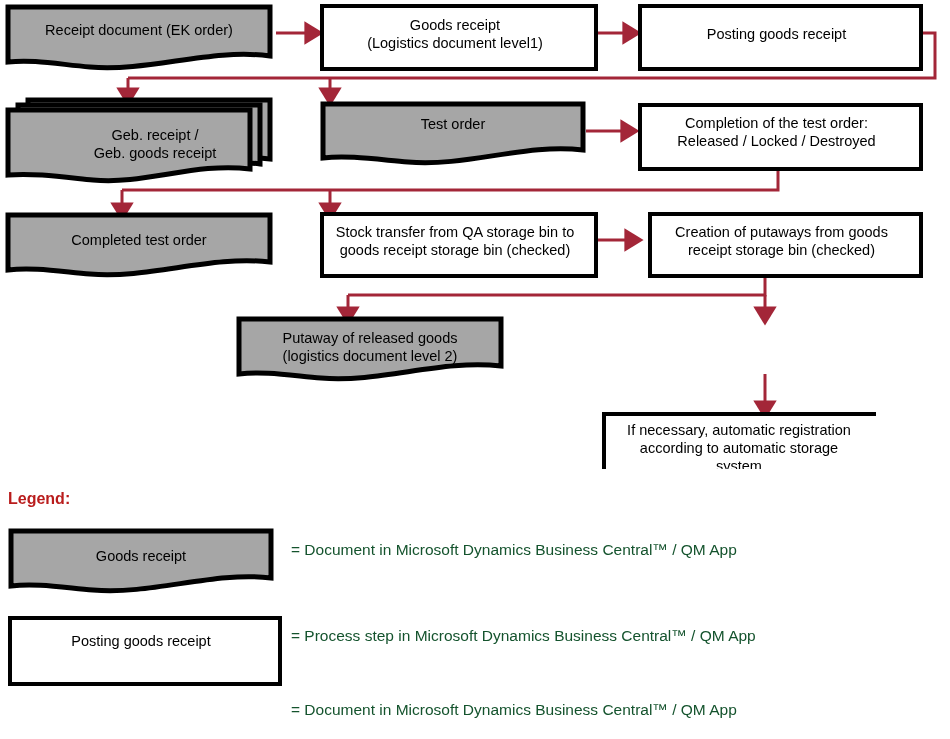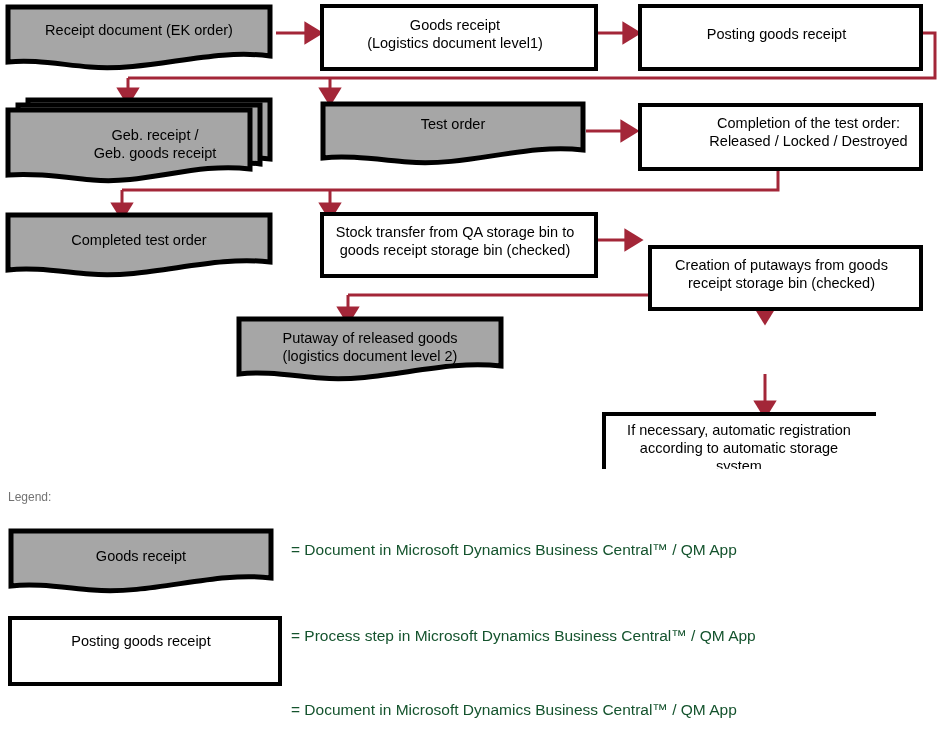--- a/index.html
+++ b/index.html
@@ -69,23 +69,23 @@
   
   .stack .layer {
     position: absolute;
     width: 248px;
     height: 78px;
   }
 
   
   .legend-title {
     position: absolute;
-    font-size: 12px;
-    font-weight: normal;
-    color: #737373;
+    font-size: 16px;
+    font-weight: bold;
+    color: #b91c1c;
   }
   .legend-text {
     position: absolute;
     font-size: 15.5px;
     line-height: 20px;
     color: #14532d;
     white-space: pre;
   }
 </style>
 </head>
@@ -169,40 +169,40 @@
     <div class="shape">
       <svg viewBox="0 0 266 65" preserveAspectRatio="none">
         <path d="M3,3 L263,3 L263,49 C205,42 148,66 88,61 C58,58.5 28,54 3,57 Z" fill="#a6a6a6" stroke="#000000" stroke-width="5"></path>
       </svg>
     </div>
     <div class="label" style="top:14px;">Test order</div>
   </div>
 
   <div class="node proc" style="left:638px; top:103px; width:277px; height:60px;">
     <div class="shape"></div>
-    <div class="label" style="top:11px;margin-left:32px;">Completion of the test order:
+    <div class="label" style="top:11px;">Completion of the test order:
 Released / Locked / Destroyed</div>
   </div>
 
   <div class="node doc" style="left:5px; top:212px; width:268px; height:66px;">
     <div class="shape">
       <svg viewBox="0 0 268 66" preserveAspectRatio="none">
         <path d="M3,3 L265,3 L265,50 C205,43 145,67 85,62 C55,59.5 28,55 3,58 Z" fill="#a6a6a6" stroke="#000000" stroke-width="5"></path>
       </svg>
     </div>
     <div class="label" style="top:19px;">Completed test order</div>
   </div>
 
   <div class="node proc" style="left:320px; top:212px; width:270px; height:58px;">
     <div class="shape"></div>
     <div class="label" style="top:11px; left:-4px; width:278px;">Stock transfer from QA storage bin to
 goods receipt storage bin (checked)</div>
   </div>
 
-  <div class="node proc" style="left:648px; top:212px; width:267px; height:58px;margin-top:33px;">
+  <div class="node proc" style="left:648px; top:212px; width:267px; height:58px;">
     <div class="shape"></div>
     <div class="label" style="top:11px;">Creation of putaways from goods
 receipt storage bin (checked)</div>
   </div>
 
   <div class="node doc" style="left:236px; top:316px; width:268px; height:66px;">
     <div class="shape">
       <svg viewBox="0 0 268 66" preserveAspectRatio="none">
         <path d="M3,3 L265,3 L265,50 C205,43 145,67 85,62 C55,59.5 28,55 3,58 Z" fill="#a6a6a6" stroke="#000000" stroke-width="5"></path>
       </svg>

